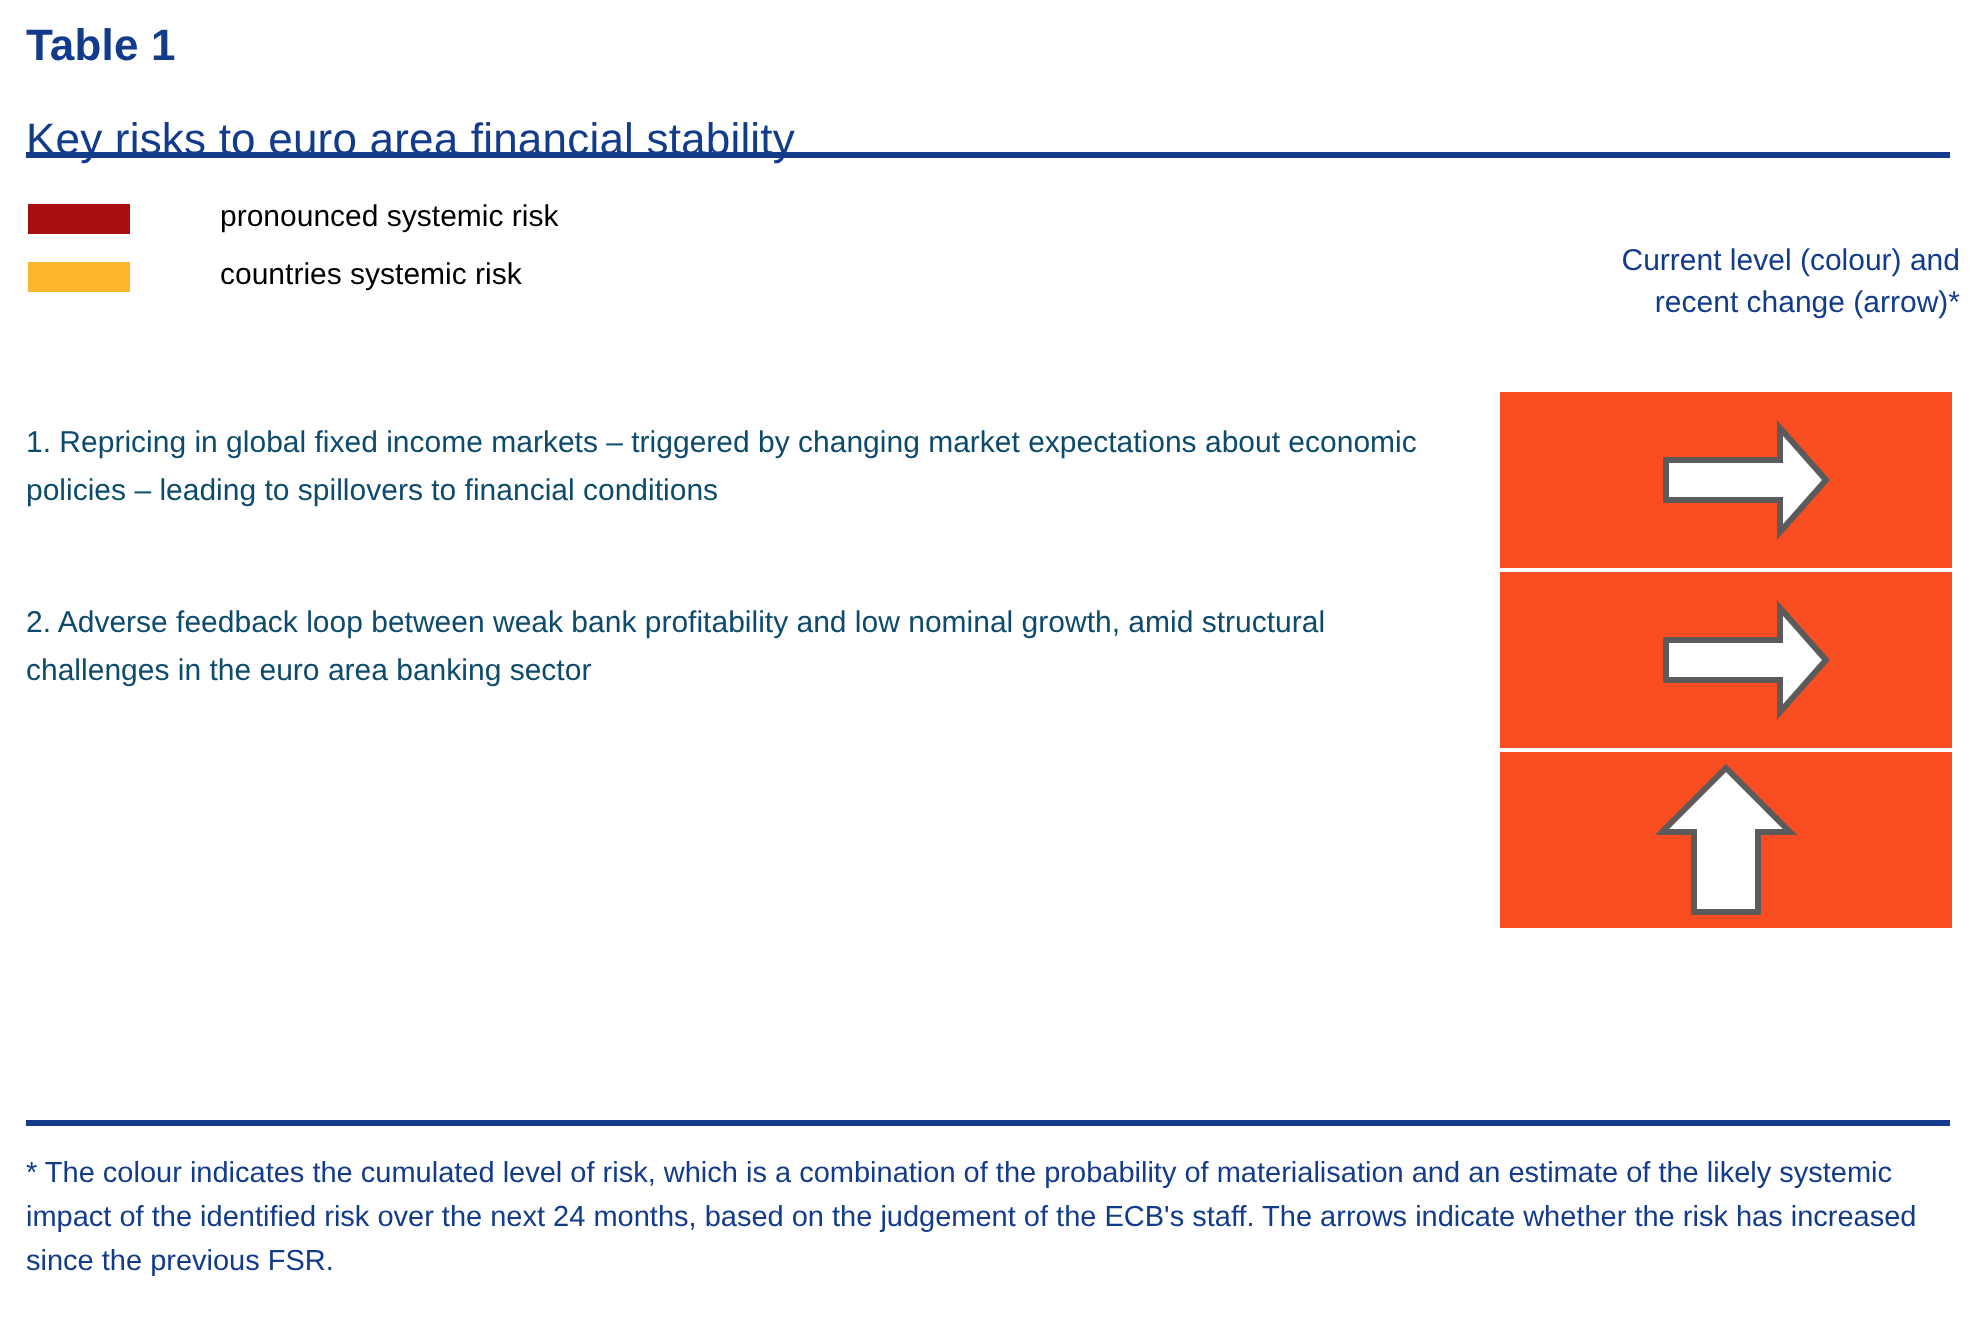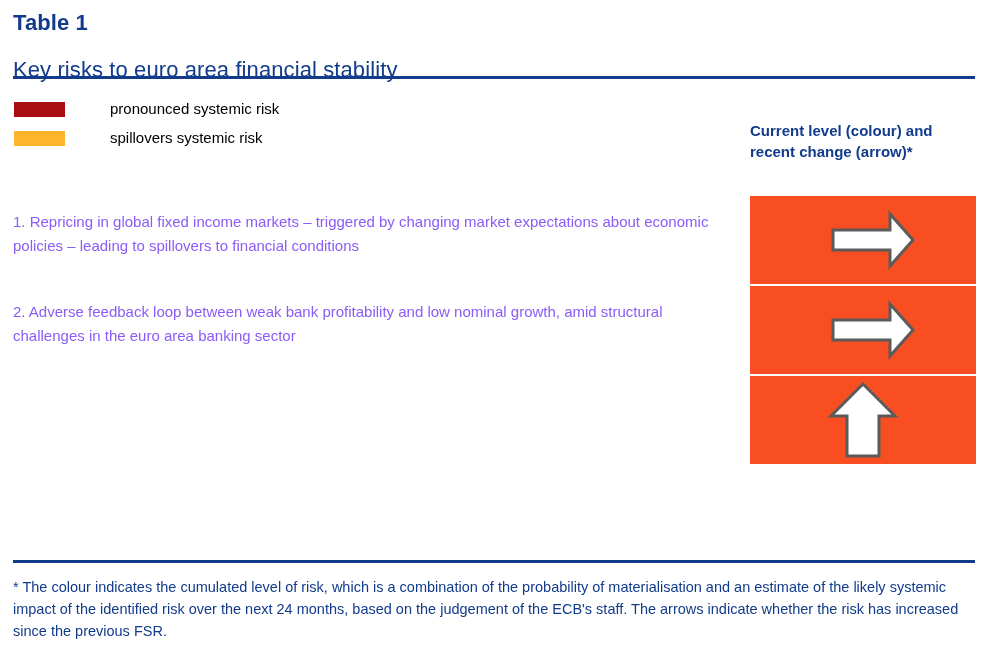--- a/index.html
+++ b/index.html
@@ -81,23 +81,23 @@
     color: #000000;
     white-space: nowrap;
   }
 
   
   #column-header {
     position: absolute;
     left: 750px;
     top: 120px;
     width: 230px;
-    text-align: left;
+    text-align: right;
     font-size: 15px;
-    font-weight: bold;
+    font-weight: normal;
     line-height: 21px;
     color: #123B8C;
   }
 
   
   #risk-list {
     position: absolute;
     left: 0;
     top: 196px;
     width: 988px;
@@ -106,21 +106,21 @@
     position: relative;
     height: 90px;
   }
   .risk-text {
     position: absolute;
     left: 13px;
     top: 14px;
     width: 706px;
     font-size: 15px;
     line-height: 24px;
-    color: #8b5cf6;
+    color: #0c4a6e;
   }
   .risk-cell {
     position: absolute;
     left: 750px;
     top: 0px;
     width: 226px;
     height: 88px;
   }
   .risk-cell svg {
     display: block;
@@ -146,21 +146,21 @@
 <div id="table-title">Key risks to euro area financial stability</div>
 <div id="rule-top"></div>
 
 <div id="legend">
     <div class="legend-row">
       <div class="legend-swatch" style="background: rgb(169, 14, 19);"></div>
       <div class="legend-label">pronounced systemic risk</div>
     </div>
     <div class="legend-row">
       <div class="legend-swatch" style="background: rgb(252, 181, 44);"></div>
-      <div class="legend-label">spillovers systemic risk</div>
+      <div class="legend-label">countries systemic risk</div>
     </div>
   </div>
 
 <div id="column-header">
   <div>Current level (colour) and</div>
   <div>recent change (arrow)*</div>
 </div>
 
 <div id="risk-list">
     <div class="risk-row">

